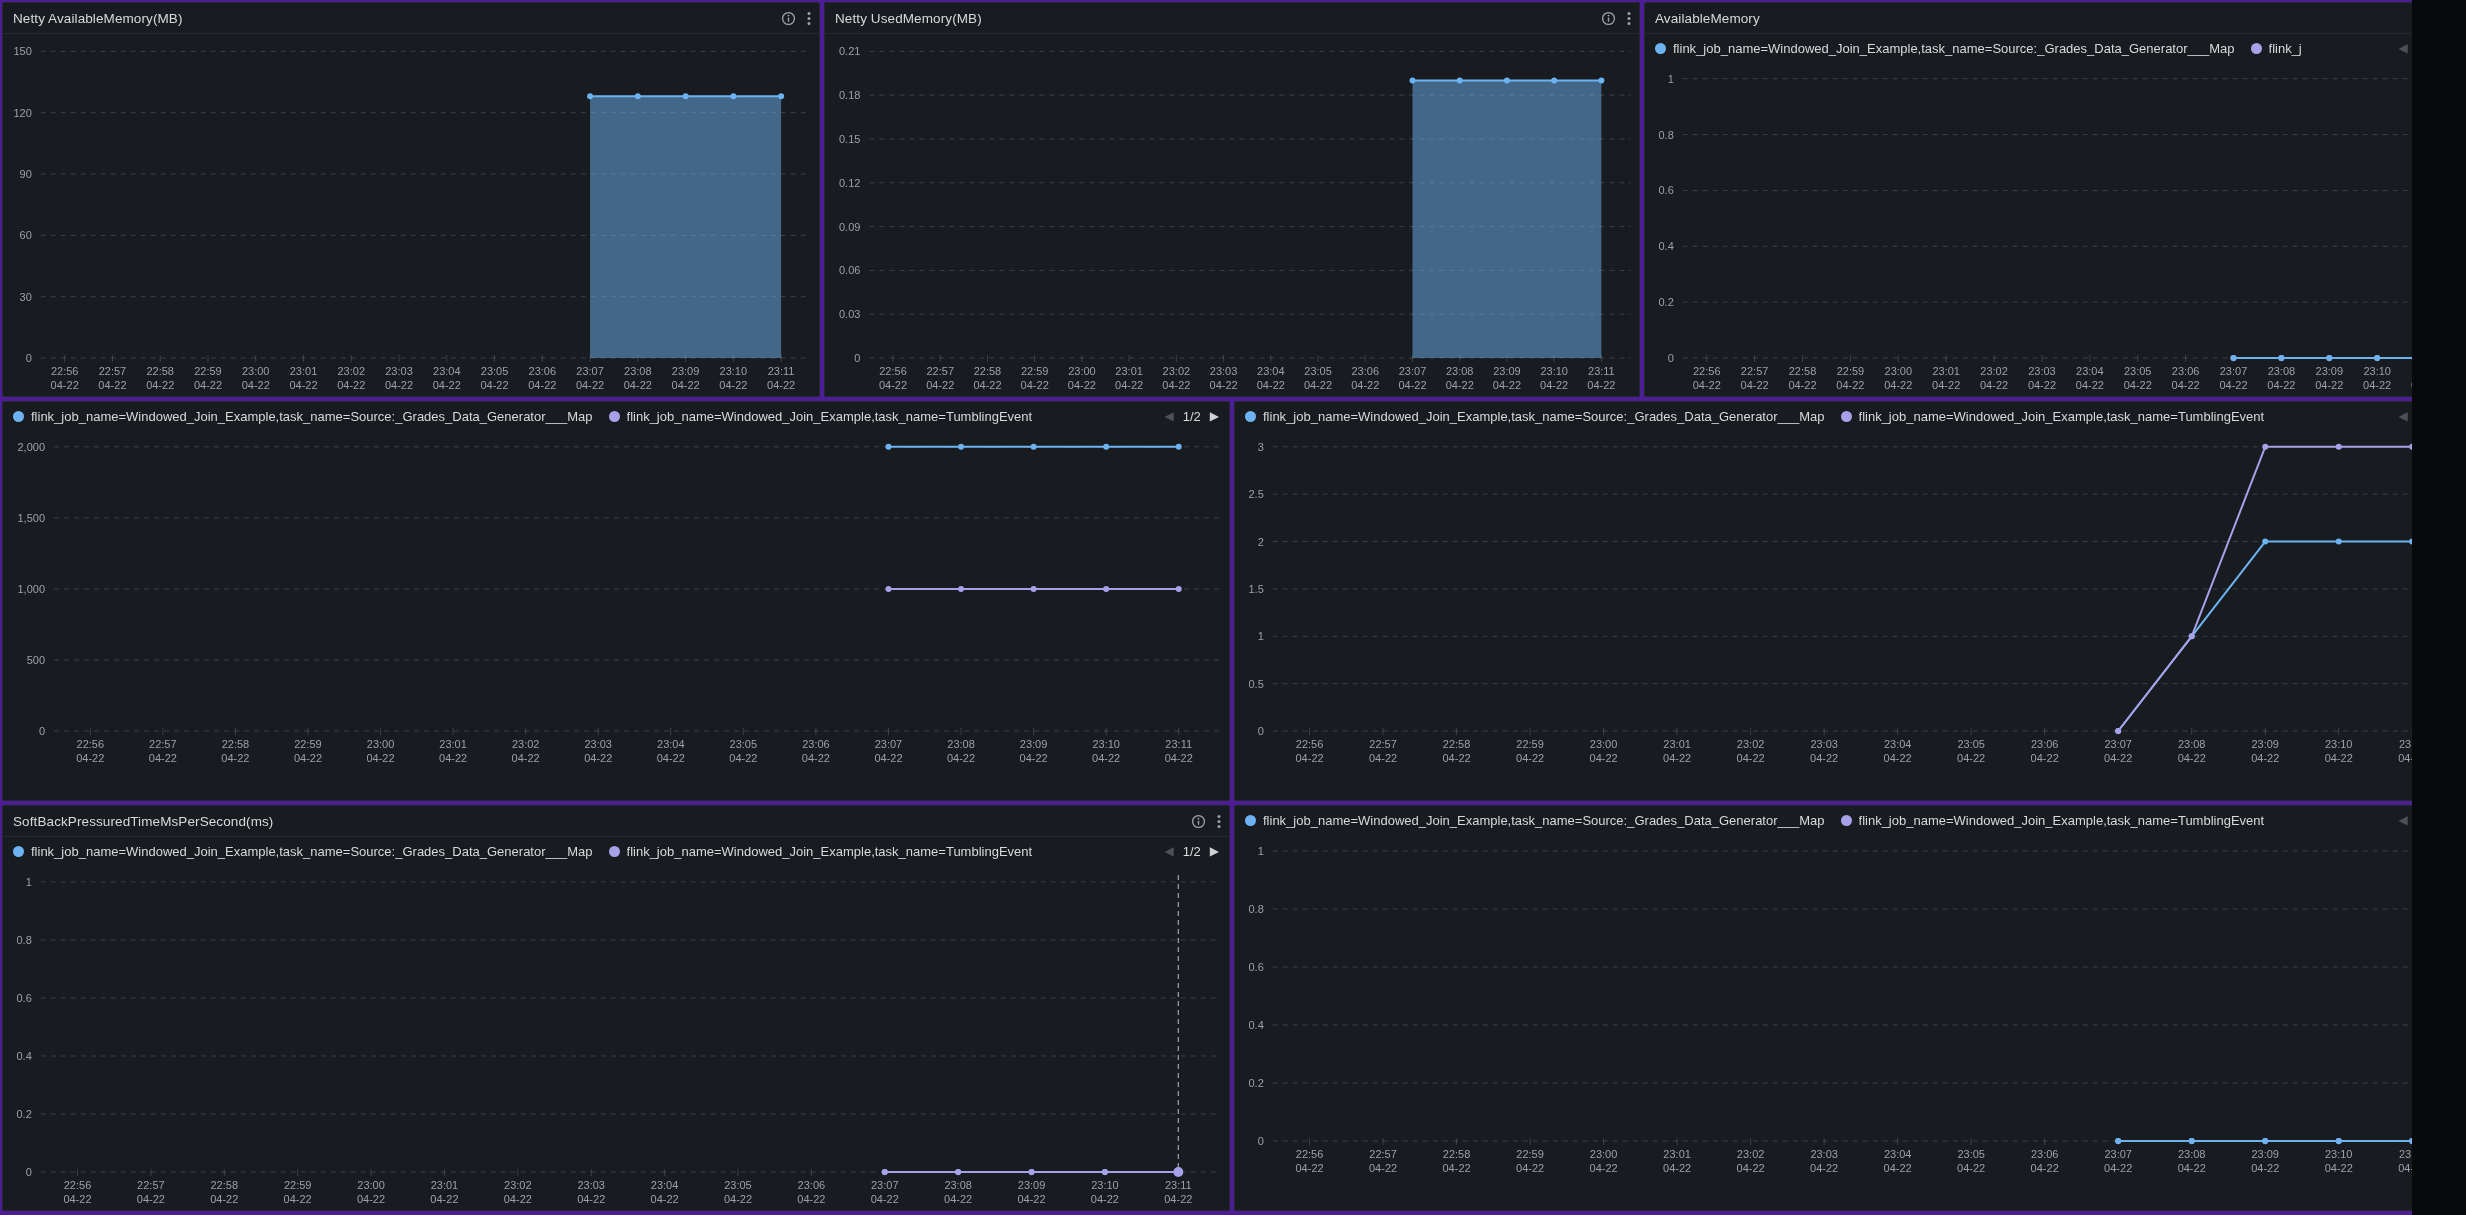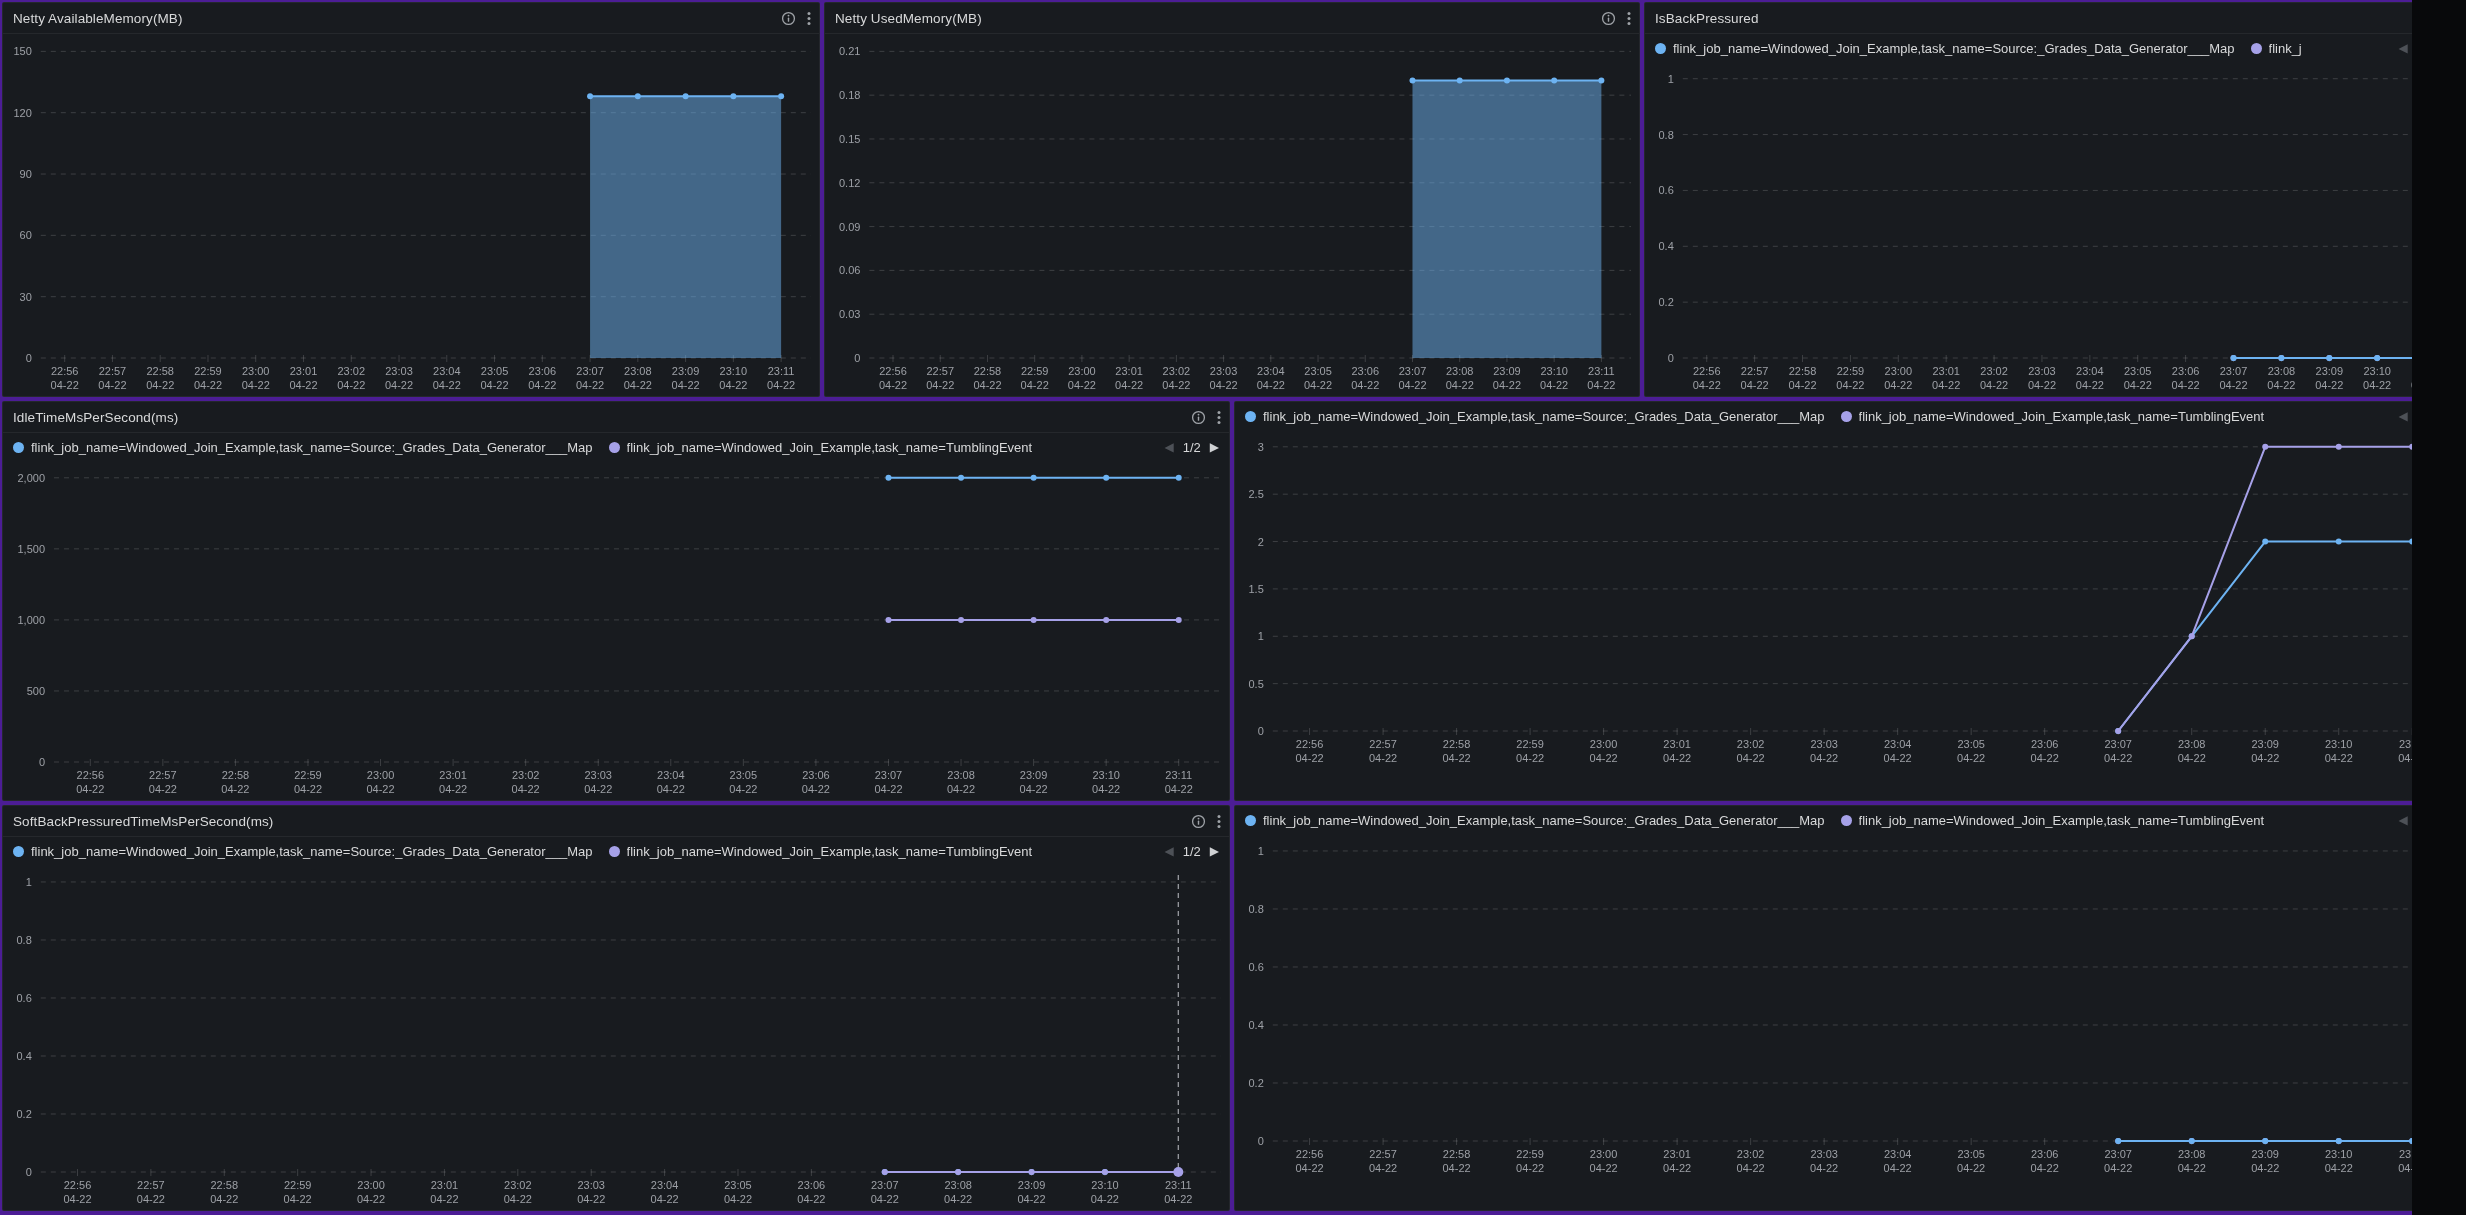--- a/index.html
+++ b/index.html
@@ -231,21 +231,21 @@
           <circle cx="634.7125" cy="46.563244047619065" r="3" fill="#6db3f2"></circle>
           <circle cx="681.9375" cy="46.563244047619065" r="3" fill="#6db3f2"></circle>
           <circle cx="729.1625" cy="46.563244047619065" r="3" fill="#6db3f2"></circle>
           <circle cx="776.3875" cy="46.563244047619065" r="3" fill="#6db3f2"></circle>
         </svg>
       </div>
     </section>
 
     <section class="panel p2">
       <header class="panel-header">
-        <h2 class="panel-title">IsBackPressured</h2>
+        <h2 class="panel-title">AvailableMemory</h2>
         <div class="hicons">
           <span class="hicon">
             <svg width="15" height="15" viewBox="0 0 16 16">
               <circle cx="8" cy="8" r="6.3" fill="none" stroke="currentColor" stroke-width="1.4"></circle>
               <circle cx="8" cy="4.9" r="1" fill="currentColor"></circle>
               <rect x="7.25" y="6.9" width="1.5" height="4.6" rx="0.7" fill="currentColor"></rect>
             </svg>
           </span>
           <span class="hicon">
             <svg width="4" height="15" viewBox="0 0 4 16">
@@ -347,39 +347,20 @@
           <circle cx="684.28125" cy="296" r="3" fill="#6db3f2"></circle>
           <circle cx="732.16875" cy="296" r="3" fill="#6db3f2"></circle>
           <circle cx="780.05625" cy="296" r="3" fill="#6db3f2"></circle>
           <line x1="780.05625" y1="10" x2="780.05625" y2="296" stroke="#9a9ca1" stroke-width="1.3" stroke-dasharray="5 4"></line>
           <circle cx="780.05625" cy="296" r="5" fill="#a6a1e8"></circle>
         </svg>
       </div>
     </section>
 
     <section class="panel p3">
-      <header class="panel-header">
-        <h2 class="panel-title">IdleTimeMsPerSecond(ms)</h2>
-        <div class="hicons">
-          <span class="hicon">
-            <svg width="15" height="15" viewBox="0 0 16 16">
-              <circle cx="8" cy="8" r="6.3" fill="none" stroke="currentColor" stroke-width="1.4"></circle>
-              <circle cx="8" cy="4.9" r="1" fill="currentColor"></circle>
-              <rect x="7.25" y="6.9" width="1.5" height="4.6" rx="0.7" fill="currentColor"></rect>
-            </svg>
-          </span>
-          <span class="hicon">
-            <svg width="4" height="15" viewBox="0 0 4 16">
-              <circle cx="2" cy="2.6" r="1.6" fill="currentColor"></circle>
-              <circle cx="2" cy="8" r="1.6" fill="currentColor"></circle>
-              <circle cx="2" cy="13.4" r="1.6" fill="currentColor"></circle>
-            </svg>
-          </span>
-        </div>
-      </header>
       <div class="legend-row">
         <div class="legend-items">
           <span class="legend-item">
             <i class="dot" style="background: rgb(109, 179, 242);"></i>
             <span class="legend-label">flink_job_name=Windowed_Join_Example,task_name=Source:_Grades_Data_Generator___Map</span>
           </span>
           <span class="legend-item">
             <i class="dot" style="background: rgb(166, 161, 232);"></i>
             <span class="legend-label">flink_job_name=Windowed_Join_Example,task_name=TumblingEvent</span>
           </span>

